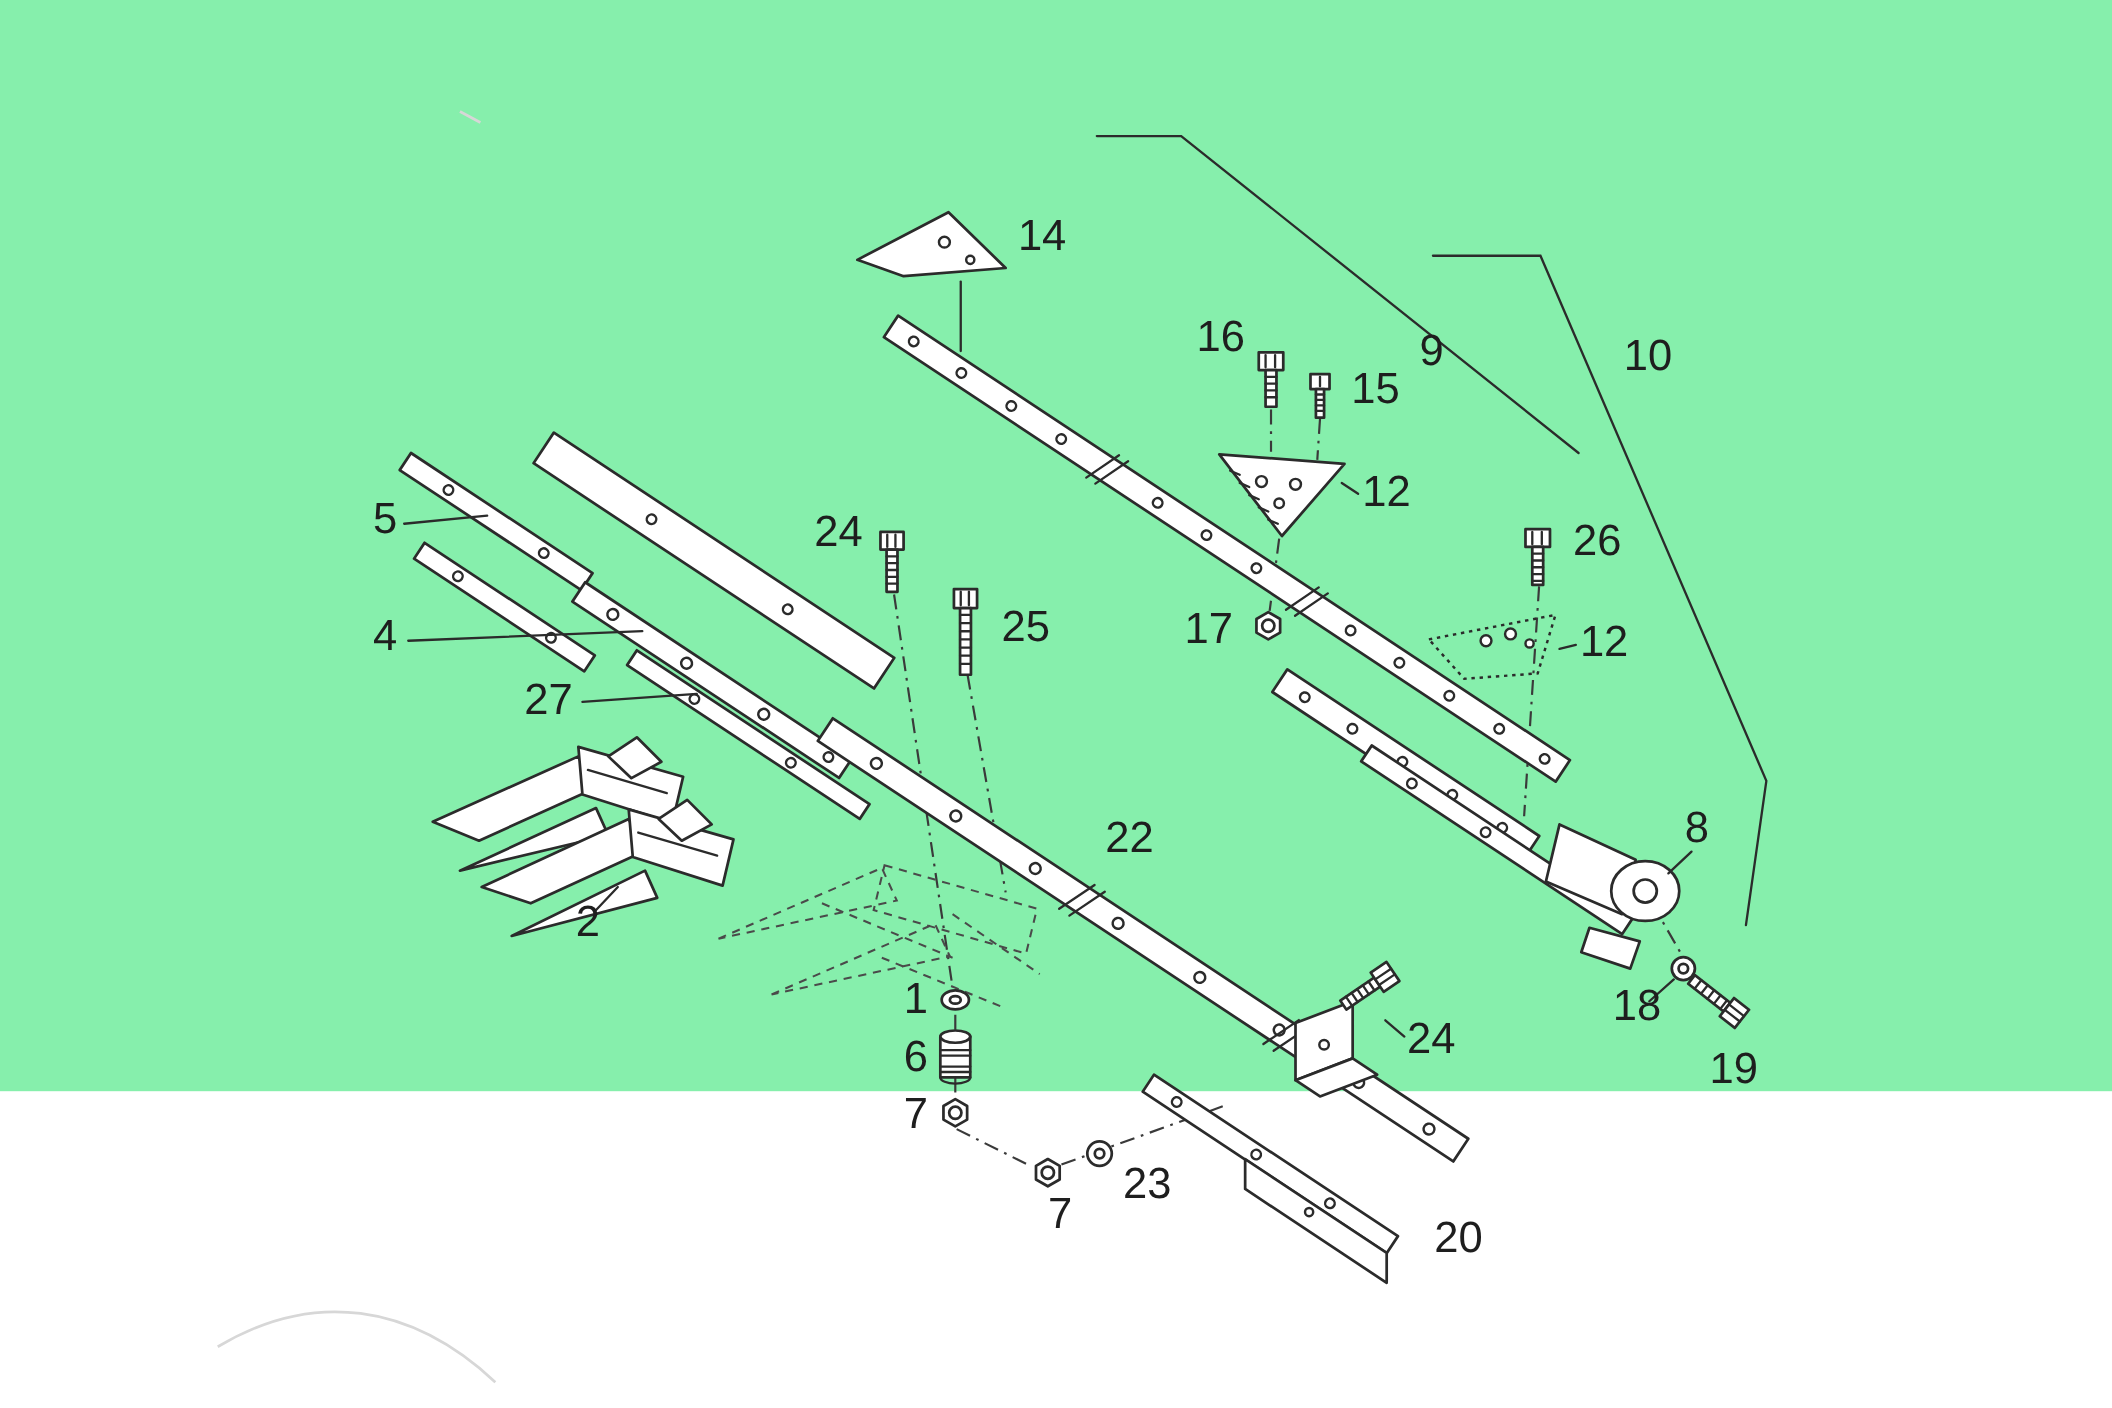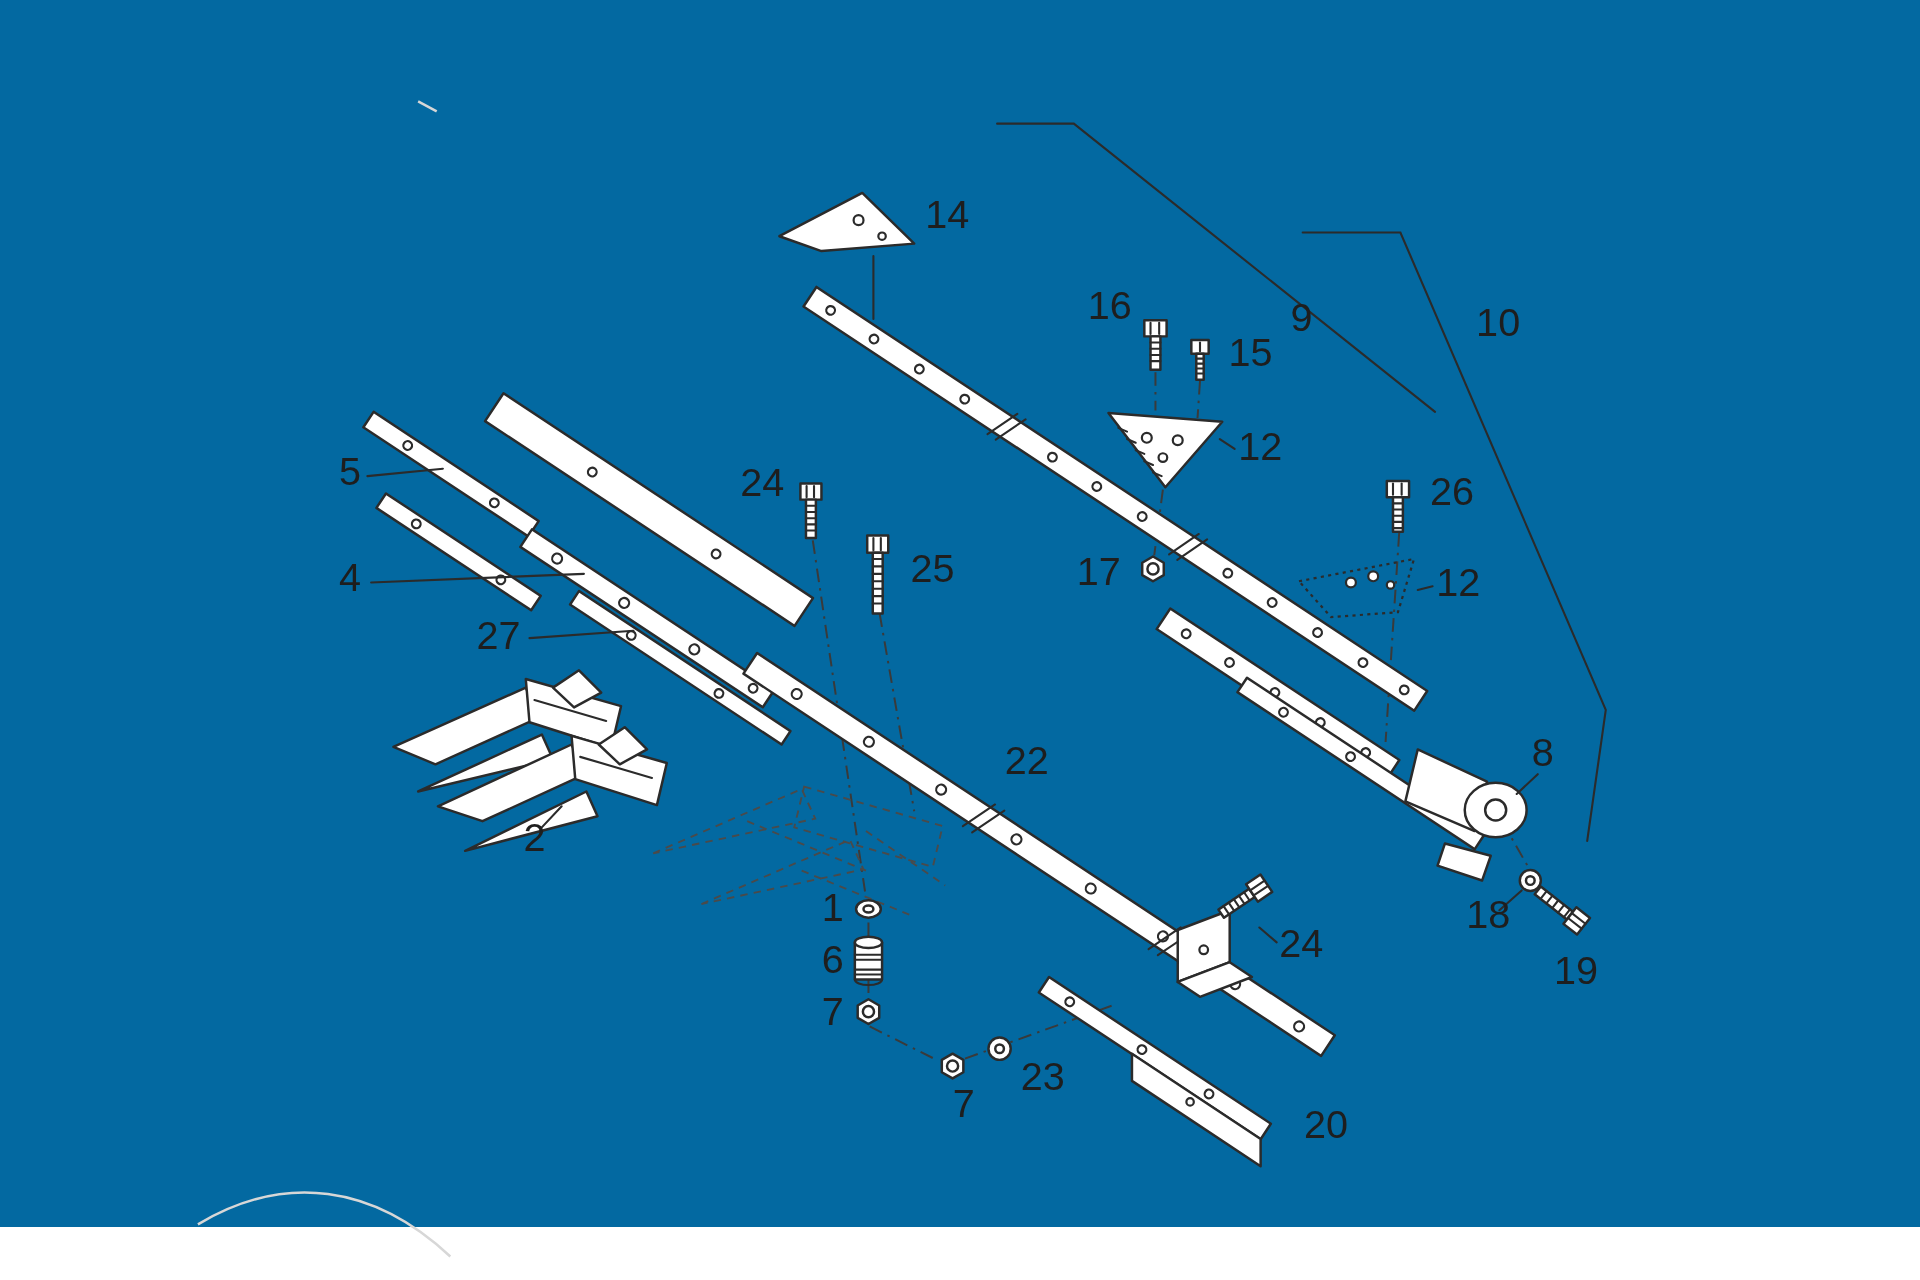--- a/index.html
+++ b/index.html
@@ -1,17 +1,17 @@
 <!DOCTYPE html>
 <html><head>
 <meta charset="utf-8">
 <style>
   html,body{margin:0;padding:0;background:#ffffff;}
   body{width:1920px;height:1280px;overflow:hidden;font-family:"Liberation Sans",sans-serif;}
-  .canvas{width:1920px;height:1227px;background:#0369a1;}
+  .canvas{width:1920px;height:992px;background:#86efac;}
   svg{display:block;}
   .thin{fill:none;stroke:#2b2b2b;stroke-width:1.7;stroke-linecap:round;}
   .part{fill:#ffffff;stroke:#2b2b2b;stroke-width:2;stroke-linejoin:round;}
   .hole{fill:#ffffff;stroke:#2b2b2b;stroke-width:1.8;}
   .dash{fill:none;stroke:#3a3a3a;stroke-width:1.6;stroke-dasharray:11 5 2 5;}
   .phantom{fill:none;stroke:#4a4a4a;stroke-width:1.5;stroke-dasharray:6 5;}
   .dot{fill:none;stroke:#2b2b2b;stroke-width:1.8;stroke-dasharray:2.5 3.5;}
   .faint{fill:none;stroke:#d7d7d7;stroke-width:2;}
   .plabel{font-family:"Liberation Sans",sans-serif;font-size:32px;fill:#1e1e1e;}
 </style>

